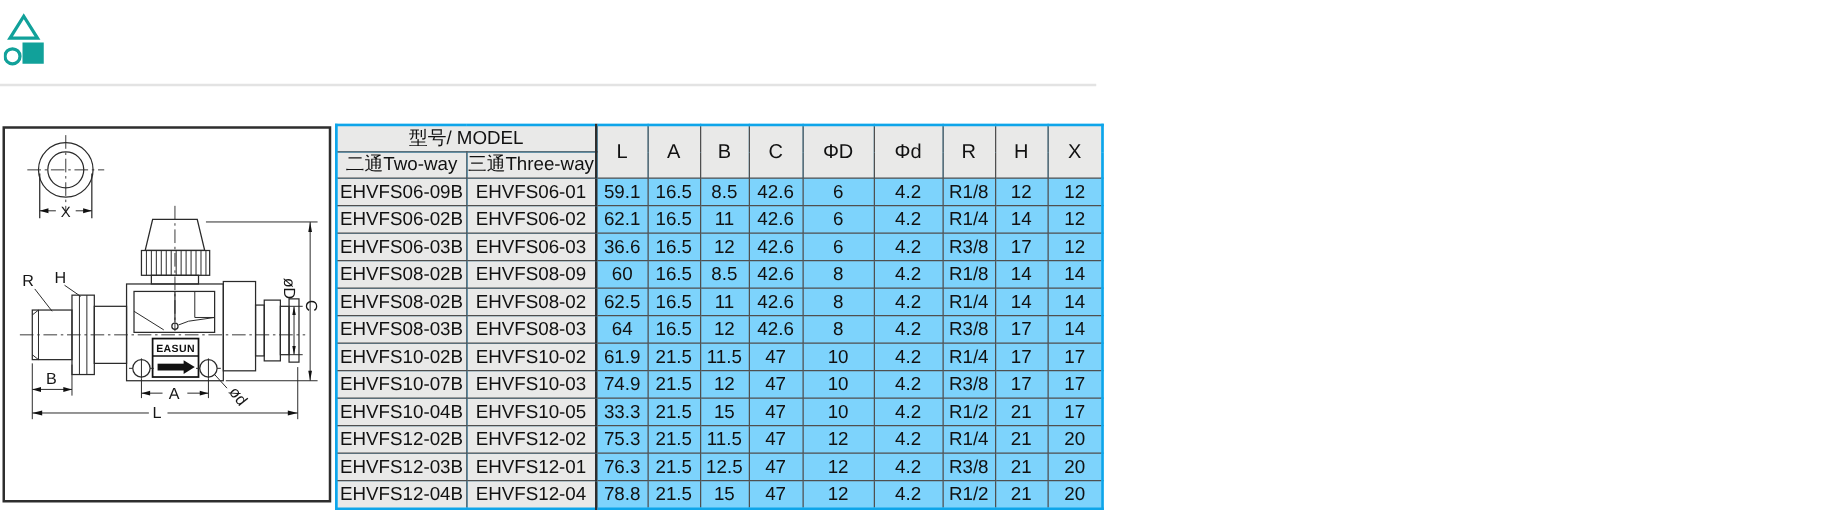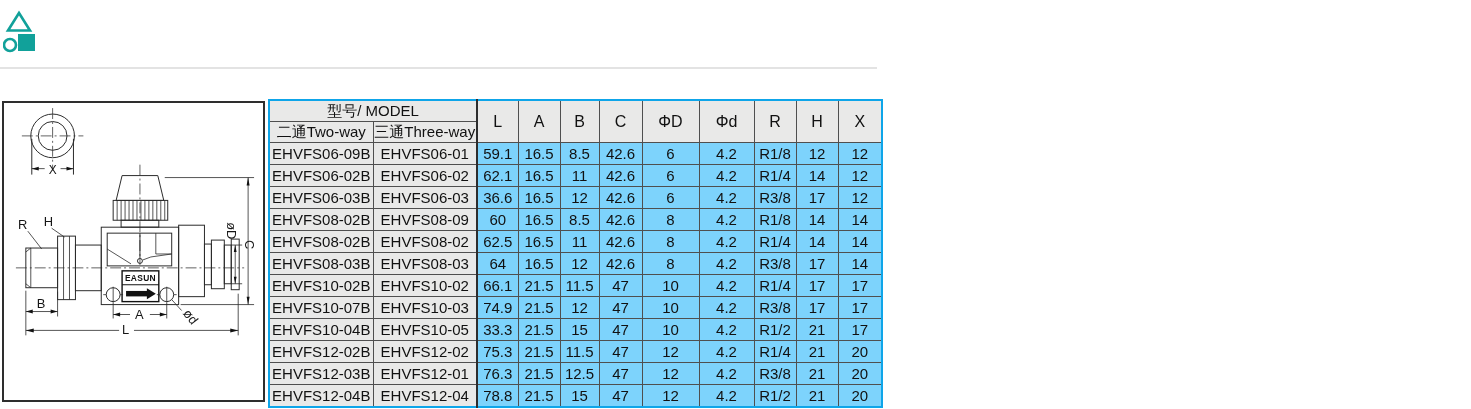--- a/index.html
+++ b/index.html
@@ -275,21 +275,21 @@
         <td>42.6</td>
         <td>8</td>
         <td>4.2</td>
         <td>R3/8</td>
         <td>17</td>
         <td>14</td>
       </tr>
       <tr>
         <td class="model">EHVFS10-02B</td>
         <td class="model">EHVFS10-02</td>
-        <td class="sep">66.1</td>
+        <td class="sep">61.9</td>
         <td>21.5</td>
         <td>11.5</td>
         <td>47</td>
         <td>10</td>
         <td>4.2</td>
         <td>R1/4</td>
         <td>17</td>
         <td>17</td>
       </tr>
       <tr>

